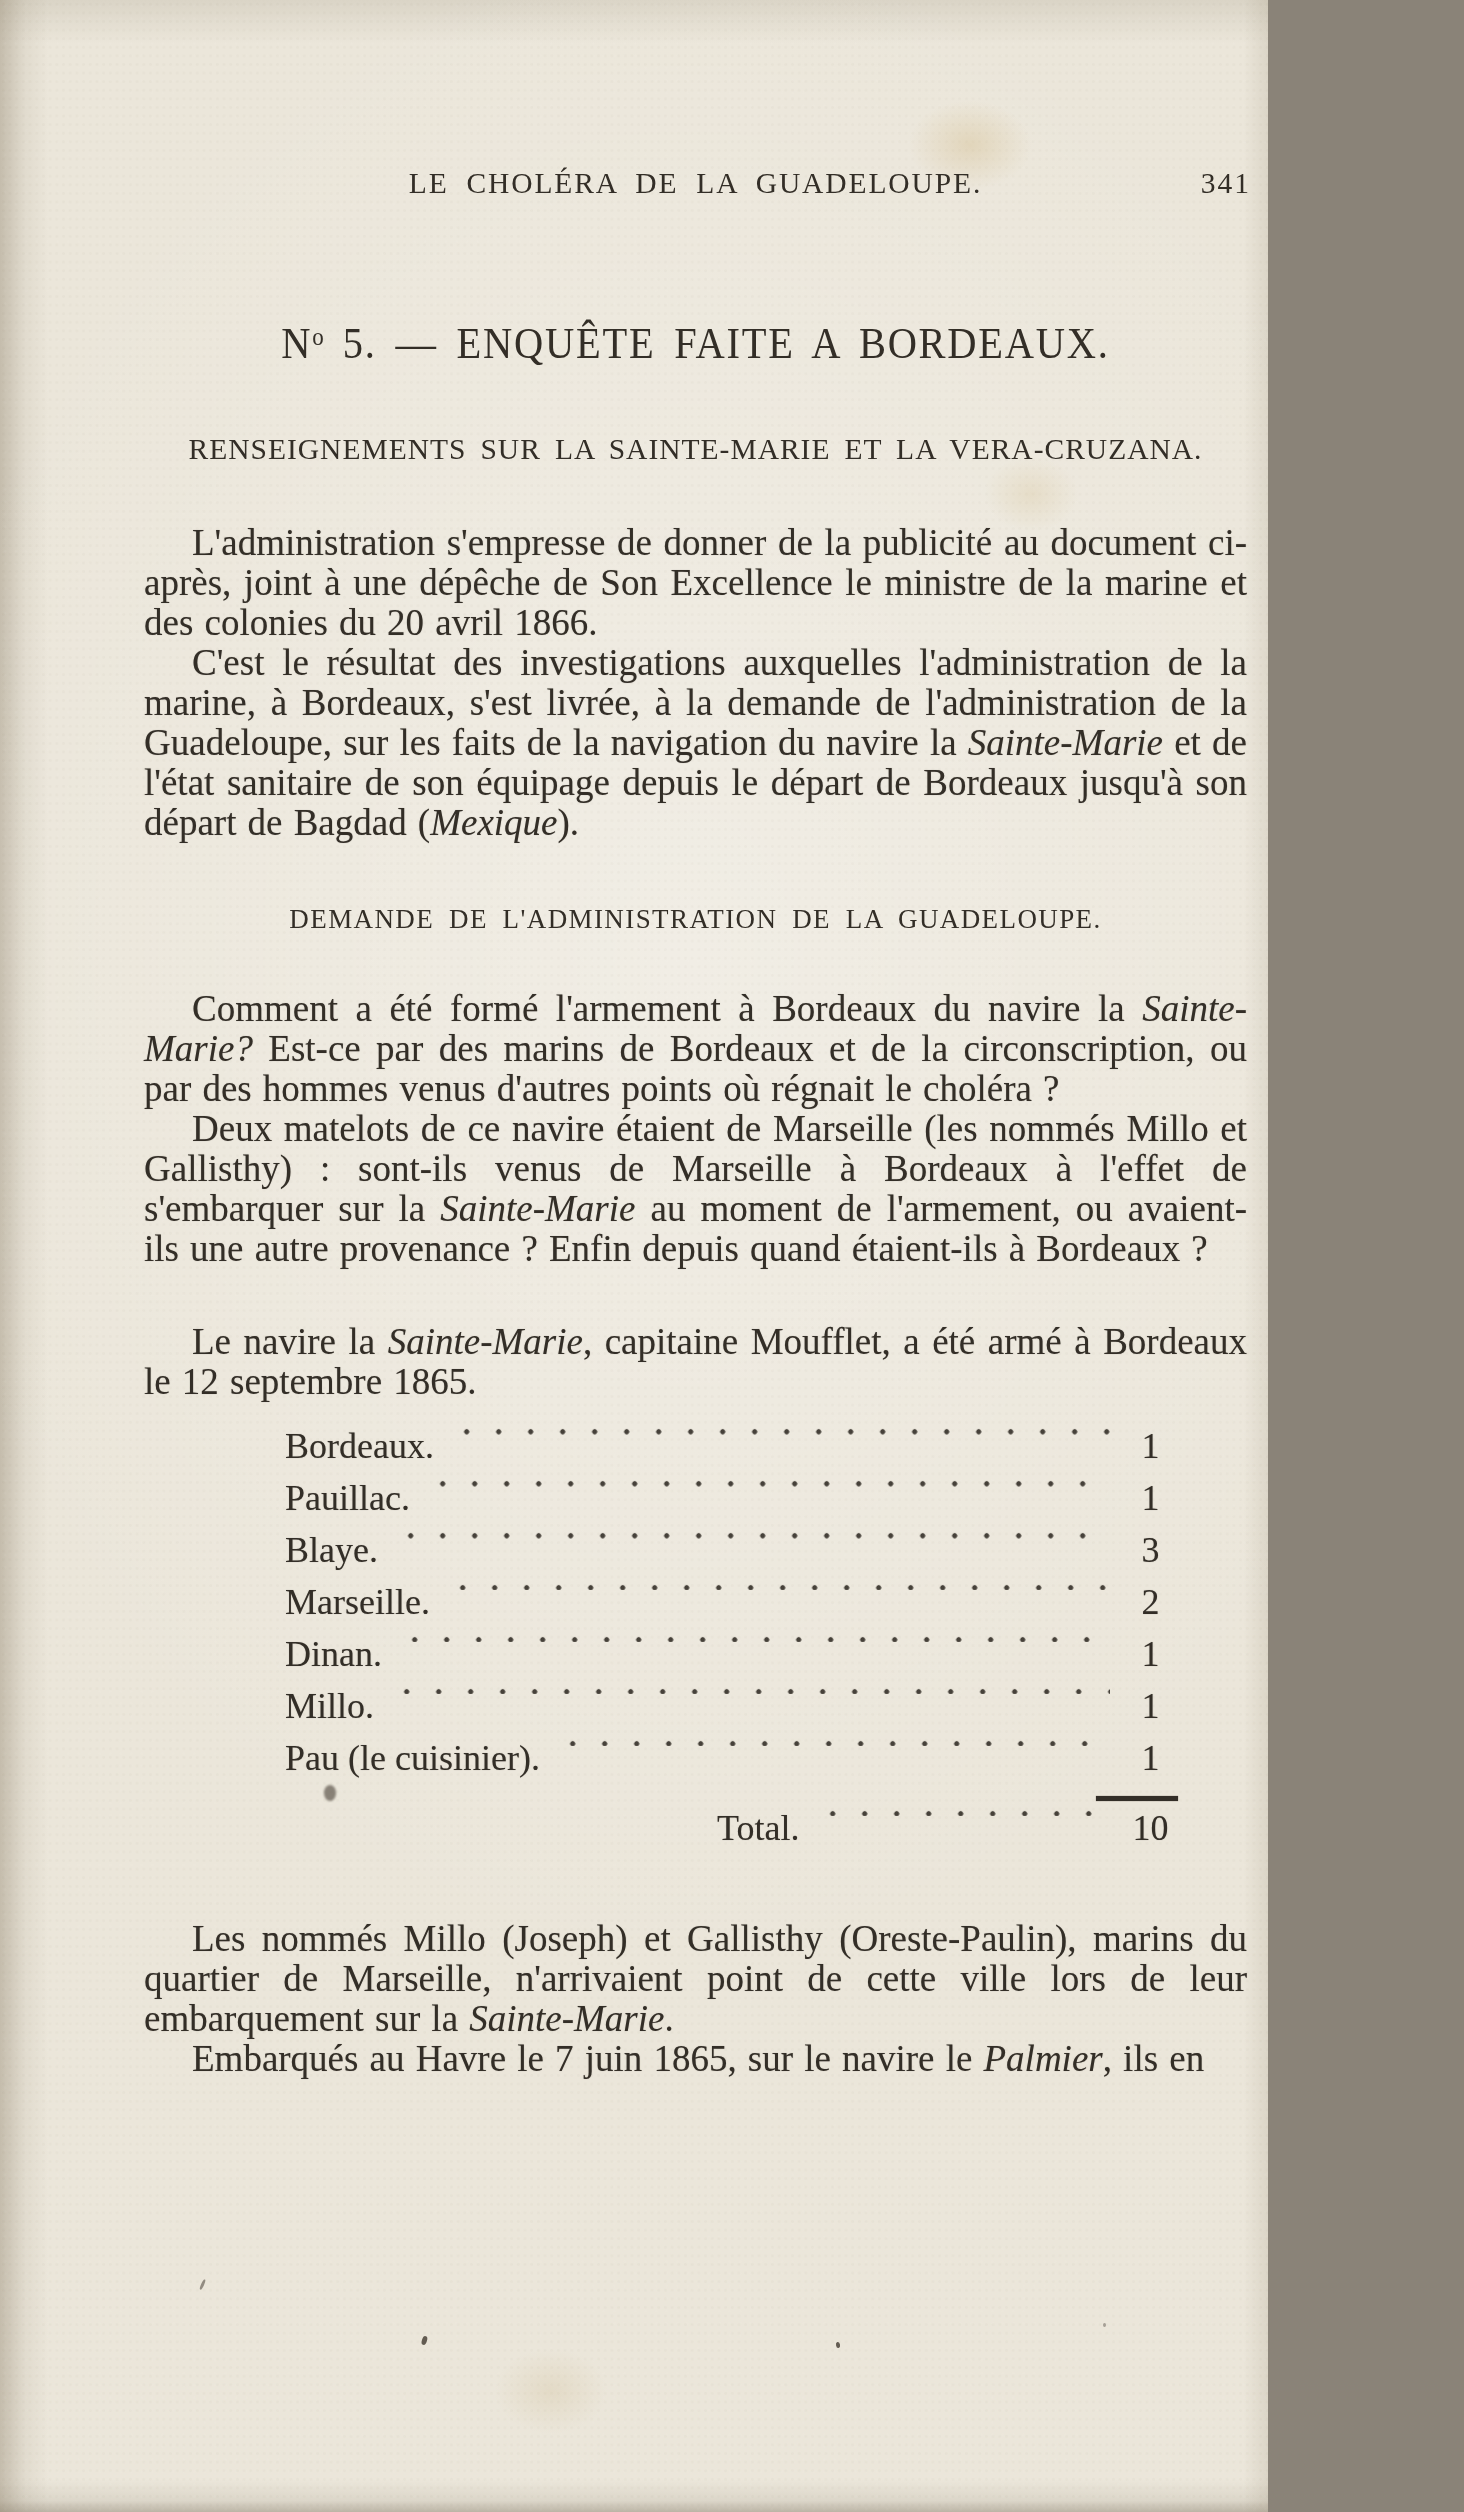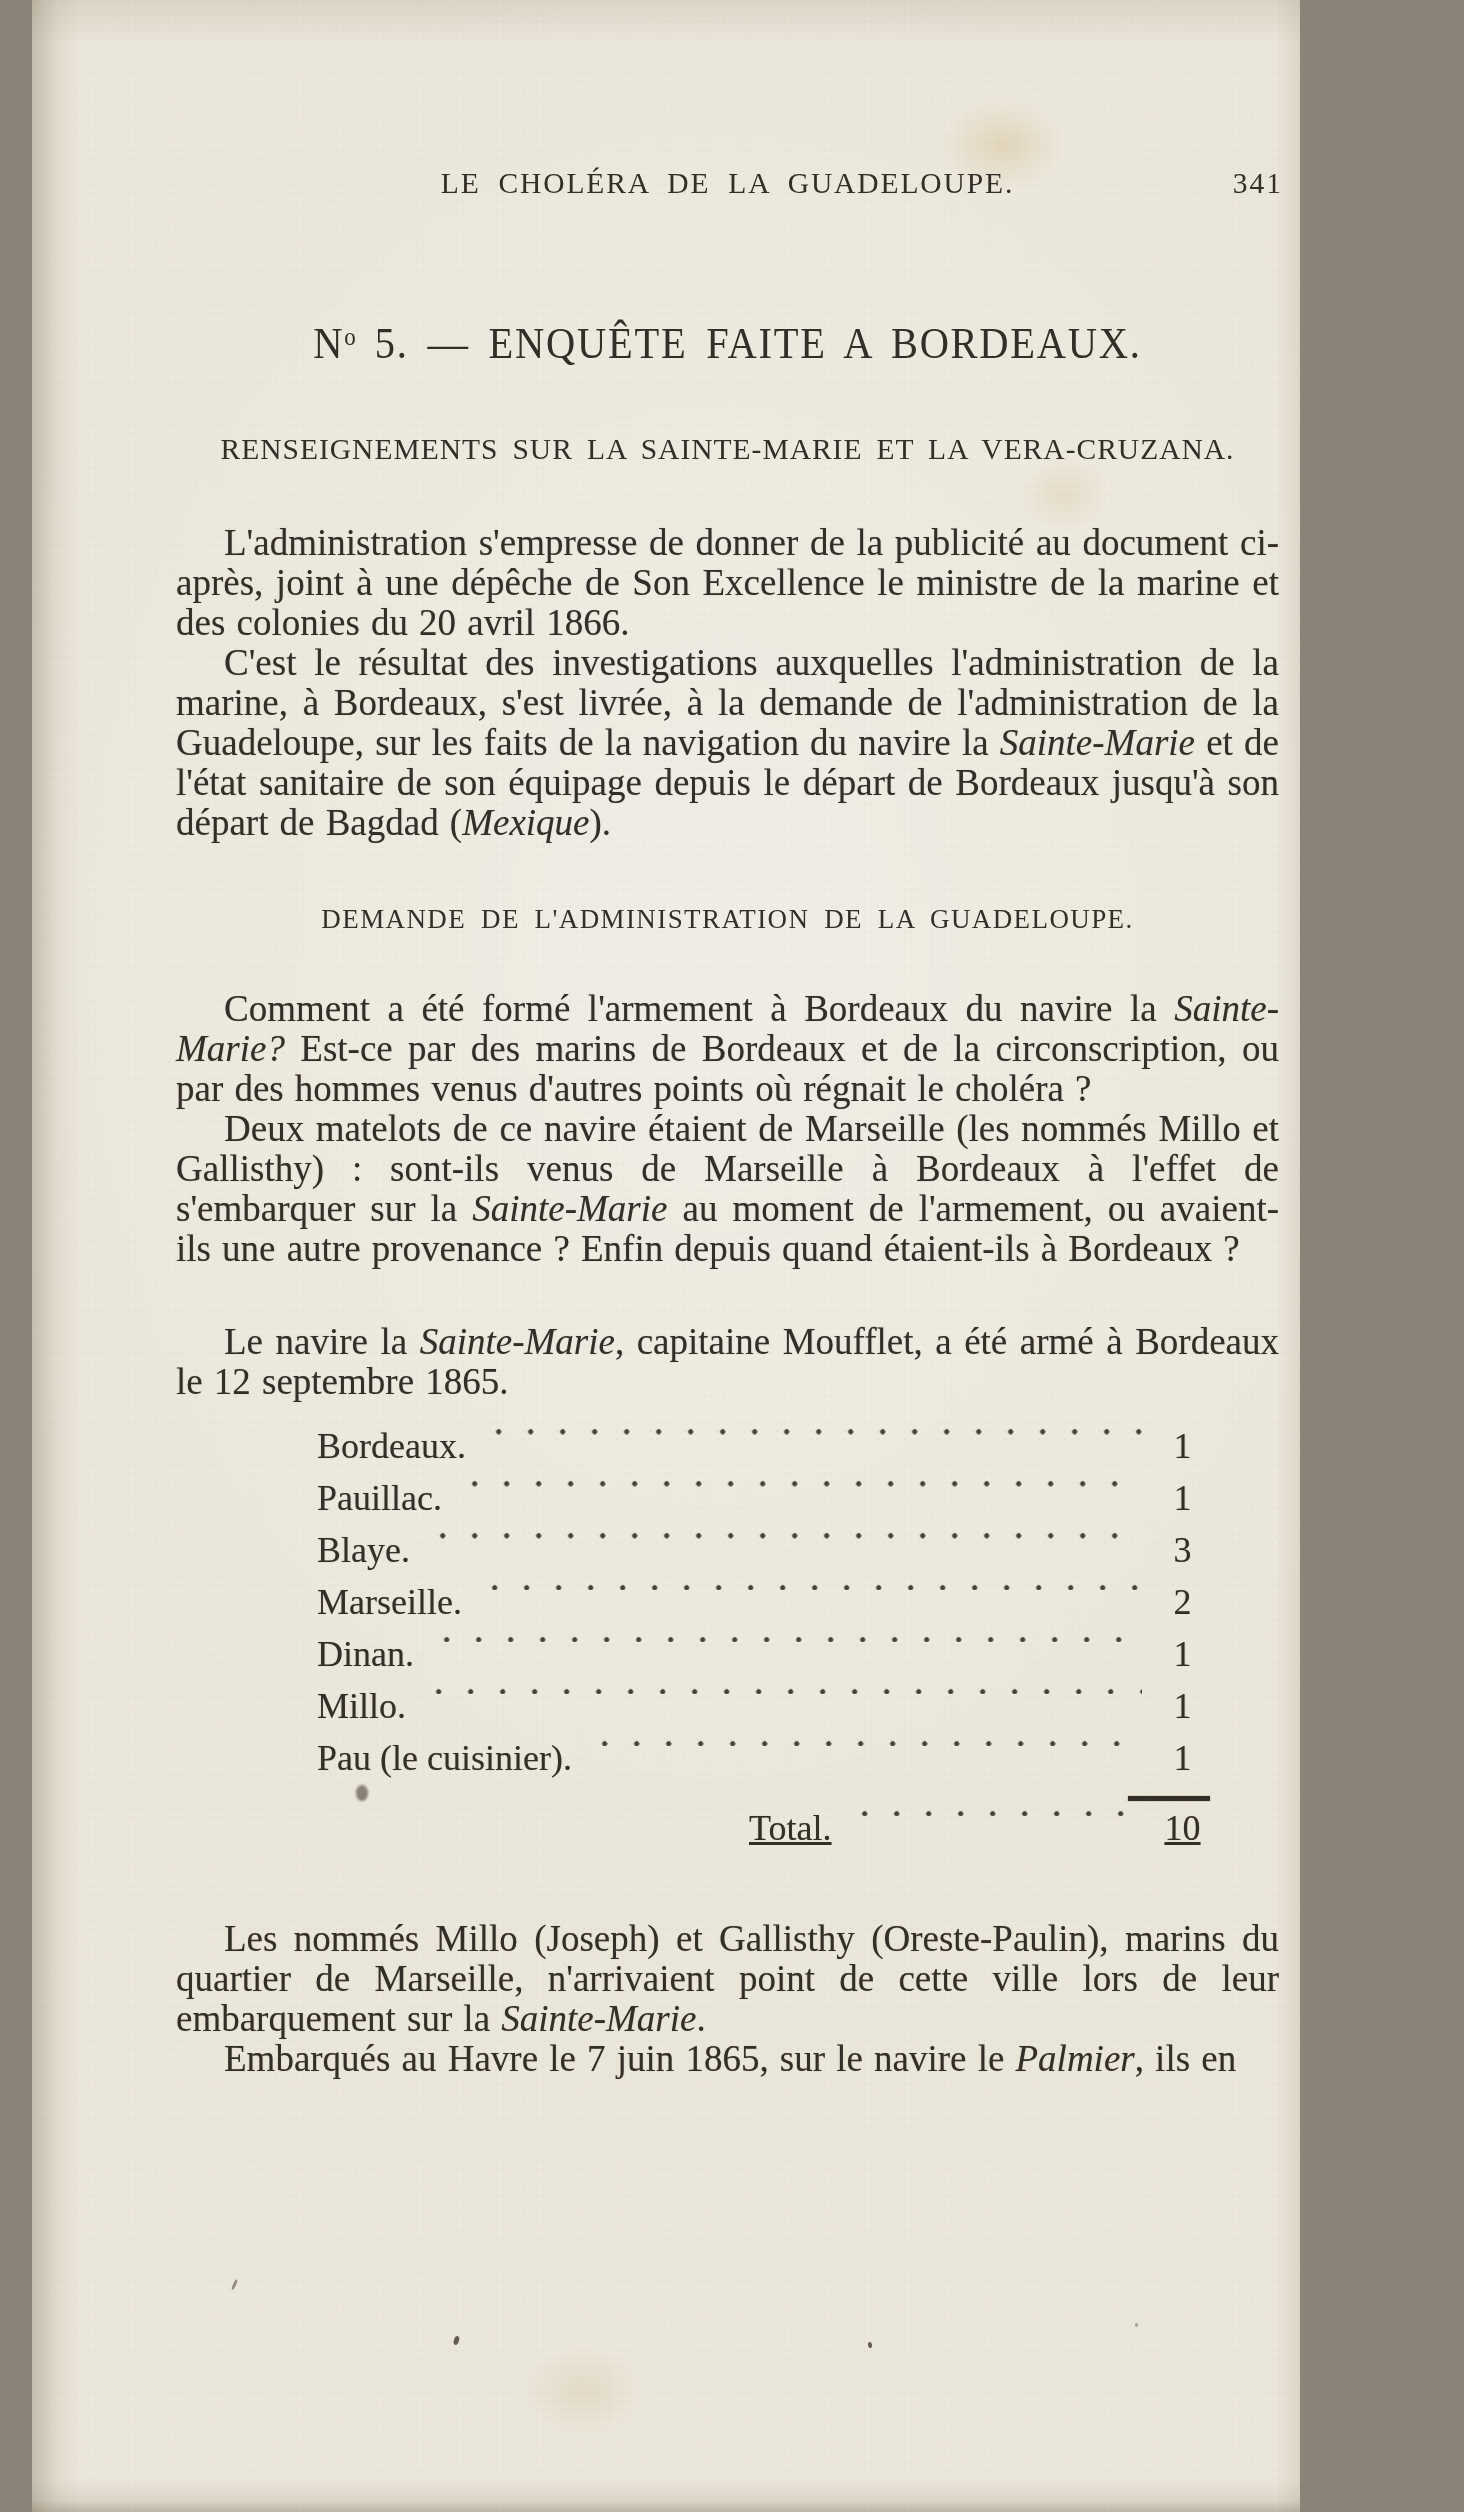--- a/index.html
+++ b/index.html
@@ -7,21 +7,20 @@
     --ink:#332e27;
   }
   html,body{margin:0;padding:0;background:#8a8378;}
   .page{
     position:relative;
     width:1268px;height:2512px;
     background:var(--paper);
     overflow:hidden;
     font-family:"Liberation Serif","DejaVu Serif",serif;
     color:var(--ink);
-    margin-left:32px;
   }
   
   .scan-shade{
     position:absolute;inset:0;pointer-events:none;
     background:
       radial-gradient(ellipse 1093px 1426px at 54% 38%, rgba(255,255,255,0.30), rgba(255,255,255,0) 72%),
       linear-gradient(90deg, rgba(134,121,98,0.38), rgba(134,121,98,0.10) 25px, rgba(134,121,98,0) 49px),
       linear-gradient(270deg, rgba(150,138,114,0.18), rgba(150,138,114,0) 25px),
       linear-gradient(180deg, rgba(150,140,118,0.20), rgba(150,140,118,0) 44px),
       linear-gradient(0deg, rgba(110,99,80,0.38), rgba(110,99,80,0.12) 11.4px, rgba(110,99,80,0) 32px);
@@ -88,21 +87,21 @@
   .lrow{height:49px;display:flex;align-items:flex-start;padding-bottom:2.9px;}
   .lrow .label{white-space:nowrap;text-shadow:0 0 1px rgba(51,46,39,0.35);}
   .leader{
     flex:1;height:9.5px;margin:0 13.3px 9.5px 11.4px;
     background-image:radial-gradient(circle, rgba(47,42,35,0.88) 2.3px, transparent 2.9px);
     background-size:32px 9.5px;background-position:5.7px 1.9px;background-repeat:repeat-x;
   }
   .lvalue{width:55px;text-align:center;text-shadow:0 0 1px rgba(51,46,39,0.35);}
   .rule-row{height:4.8px;margin:7.6px 0 5.7px 0;display:flex;justify-content:flex-end;}
   .total-rule{width:82px;height:4.8px;background:var(--ink);box-shadow:0 0 1px rgba(51,46,39,0.6);}
-  .total-row{padding-left:432px;text-decoration:underline;}
+  .total-row{padding-left:432px;}
 </style>
 </head>
 <body>
 
 <div class="page">
   <div class="scan-shade"></div>
   <div class="grain"></div>
   <div class="stain s1"></div>
   <div class="stain s2"></div>
   <div class="stain s3"></div>

